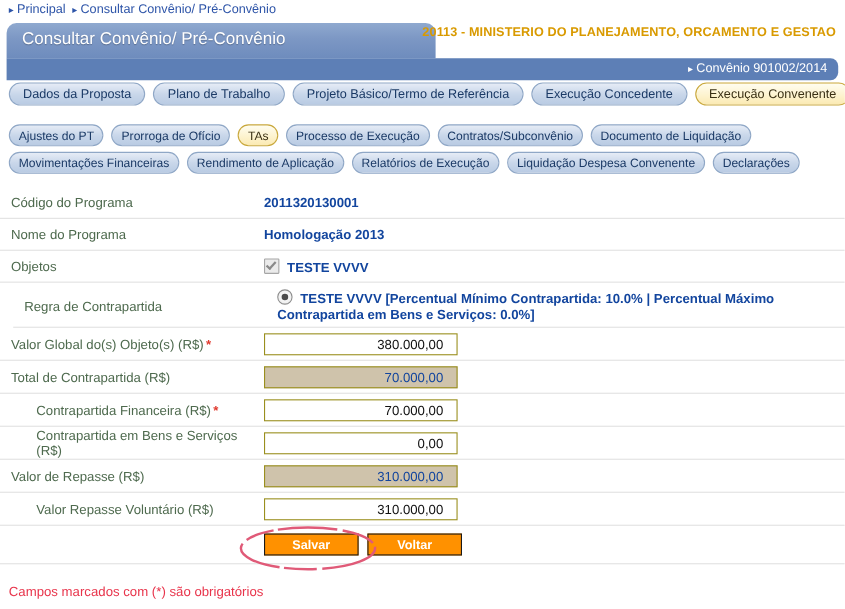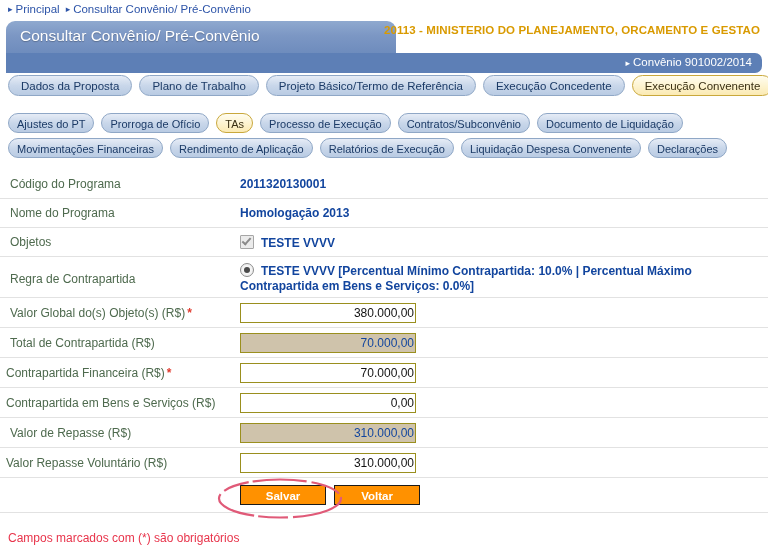--- a/index.html
+++ b/index.html
@@ -66,28 +66,28 @@
   .form{position:absolute;left:0;top:170px;width:768px;}
   .row{
     display:flex;align-items:center;
     border-bottom:1px solid #e2e2e2;
     min-height:29px;box-sizing:border-box;
   }
   .row .lbl{
     width:240px;flex:0 0 240px;box-sizing:border-box;
     padding-left:10px;font-size:12px;color:#4e6a4e;
   }
-  .row .lbl.indent{padding-left:6px;}
+  .row .lbl.indent{padding-left:33px;}
   .row .val{flex:1;font-size:12px;color:#12459e;font-weight:bold;}
   .req{color:#e03b2f;font-weight:bold;font-size:12px;margin-left:2px;}
 
   
   .r-prog{height:29px;align-items:center;}
   .r-obj{height:27px;}
-  .r-regra{height:41px;align-items:flex-start;padding-top:6px;}
+  .r-regra{height:41px;align-items:flex-start;padding-top:6px;margin-left:12px;}
   .r-regra .lbl{padding-top:9px;}
   .r-money{height:30px;}
   .r-btn{height:35px;border-bottom:1px solid #e2e2e2;}
 
   
   .cb{
     display:inline-block;width:12px;height:12px;border:1px solid #a6a6a6;
     background:#ebebeb;vertical-align:-2px;margin-right:7px;position:relative;border-radius:1px;
   }
   .cb:after{
@@ -102,21 +102,21 @@
   .rd:after{
     content:"";position:absolute;left:3px;top:3px;width:6px;height:6px;border-radius:50%;
     background:#4a4a4a;
   }
   .regra-text{display:inline;color:#12459e;font-weight:bold;font-size:12px;line-height:15px;}
 
   
   .inp{
     width:176px;height:20px;box-sizing:border-box;
     border:1px solid #9a8f1e;background:#ffffff;color:#111;
-    text-align:right;padding:0 1px;font-size:12px;font-family:"Liberation Sans",sans-serif;
+    text-align:right;padding:0 12px;font-size:12px;font-family:"Liberation Sans",sans-serif;
     margin-left:0;
   }
   .inp.ro{background:#cfc3ab;color:#12459e;}
 
   
   .btnbox{display:flex;gap:8px;margin-left:0;}
   .btn{
     width:86px;height:20px;line-height:18px;text-align:center;
     background:#ff9100;border:1px solid #1a1a1a;color:#ffffff;
     font-size:11.5px;font-weight:bold;box-sizing:border-box;cursor:pointer;

